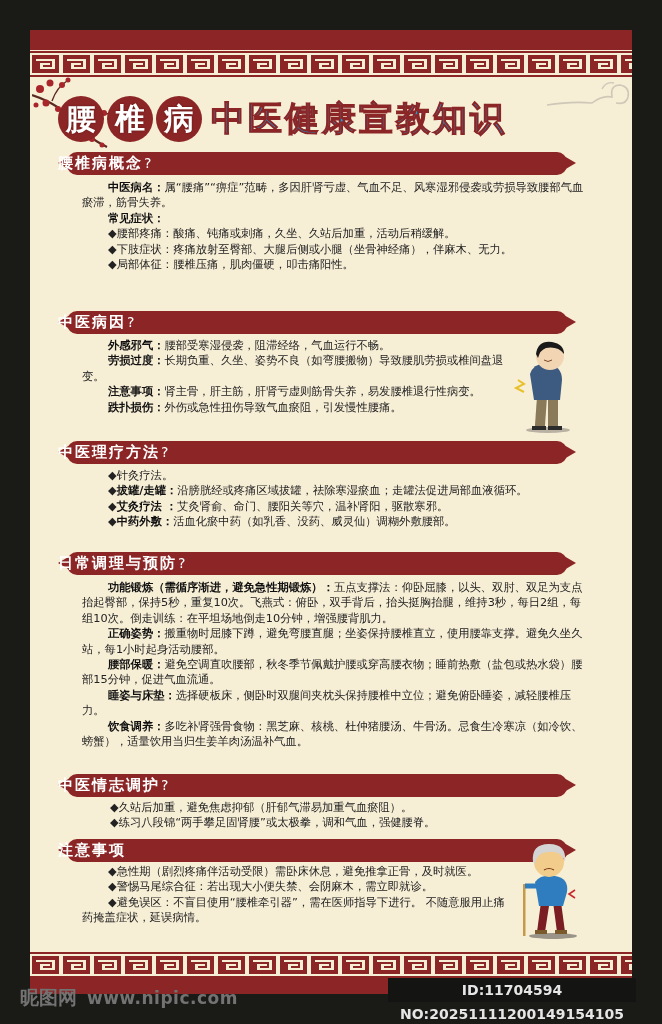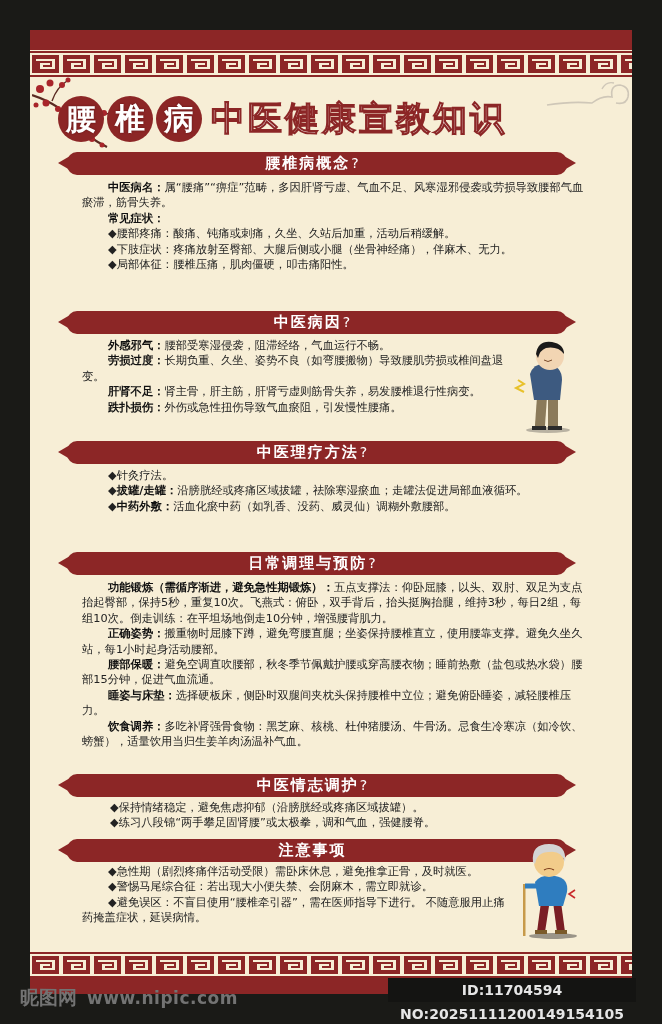--- a/index.html
+++ b/index.html
@@ -10,30 +10,30 @@
   .fret { position:absolute; left:0; width:602px; height:22px; background:#8c2626;
           border-top:2px solid #8c2626; border-bottom:2px solid #8c2626; overflow:hidden; }
   .fret svg { display:block; }
   .fret-top { top:21px; }
   .fret-bottom { top:922px; }
   .band-bottom { position:absolute; left:0; top:948px; width:602px; height:16px; background:#8c2626; }
   .title-wrap { position:absolute; left:58px; top:93px; height:52px; display:flex; align-items:center; }
   .circle { width:46px; height:46px; border-radius:50%; background:#8c2626; color:#fff;
             font-weight:bold; font-size:30px; display:flex; align-items:center; justify-content:center;
             margin-right:3px; text-shadow:0 0 2px #5a1010; }
-  .title-main { font-size:34px; font-weight:bold; color:#ffffff; margin-left:6px; letter-spacing:3px;
+  .title-main { font-size:34px; font-weight:bold; color:#0ea5e9; margin-left:6px; letter-spacing:3px;
                 -webkit-text-stroke:1px #8c2626; }
   .blossom { position:absolute; left:2px; top:45px; }
   .cloud { position:absolute; left:512px; top:45px; }
   .sec-head { position:absolute; left:58px; width:518px; height:25px; }
   .sec-head .bar { position:absolute; left:9px; right:9px; top:1px; bottom:1px; background:#8c2626; border-radius:10px 10px 10px 10px; }
   .sec-head .tipL, .sec-head .tipR { position:absolute; top:5px; width:0; height:0; border-top:7px solid transparent; border-bottom:7px solid transparent; }
   .sec-head .tipL { left:0; border-right:12px solid #8c2626; }
   .sec-head .tipR { right:0; border-left:12px solid #8c2626; }
-  .sec-head .label { position:absolute; left:0; right:8px; top:0; height:25px; line-height:25px; text-align:center;
+  .sec-head .label { position:absolute; left:0; right:8px; top:0; height:25px; line-height:25px; 
                      color:#fff; font-size:15px; font-weight:bold; letter-spacing:2px; }
   .sec-head .q { font-weight:normal; font-size:14px; margin-left:1px; }
   .body { position:absolute; left:82px; font-size:11.3px; line-height:15.4px; color:#222; }
   .p { text-indent:2.3em; margin:0; }
   .p.noi { text-indent:0; padding-left:1.1em; }
   b { font-weight:bold; color:#111; }
   .figure { position:absolute; }
   .watermark-left { position:absolute; left:20px; top:985px; color:#737373; font-weight:bold; font-size:19px; }
   .watermark-left .url { font-size:17px; margin-left:10px; letter-spacing:0.5px; }
   .watermark-right { position:absolute; left:388px; top:978px; width:248px; height:24px; background:#141412;
@@ -114,21 +114,21 @@
 
 <div class="sec-head" style="top:310px;">
   <div class="tipL"></div>
     <div class="bar"></div>
     <div class="tipR"></div>
   <div class="label"><span>中医病因</span><span class="q">?</span></div>
 </div>
 <div class="body" style="top:338px; width:422px;">
   <p class="p"><b>外感邪气：</b><span>腰部受寒湿侵袭，阻滞经络，气血运行不畅。</span></p>
   <p class="p"><b>劳损过度：</b><span>长期负重、久坐、姿势不良（如弯腰搬物）导致腰肌劳损或椎间盘退变。</span></p>
-  <p class="p"><b>肝肾不足：</b><span>肾主骨，肝主筋，肝肾亏虚则筋骨失养，易发腰椎退行性病变。</span></p>
+  <p class="p"><b>注意事项：</b><span>肾主骨，肝主筋，肝肾亏虚则筋骨失养，易发腰椎退行性病变。</span></p>
   <p class="p"><b>跌扑损伤：</b><span>外伤或急性扭伤导致气血瘀阻，引发慢性腰痛。</span></p>
 </div>
 <svg class="figure" style="left:510px; top:334px;" width="70" height="100" viewBox="0 0 70 100">
   <ellipse cx="38" cy="96" rx="22" ry="3" fill="#b9b2a2"></ellipse>
   <rect x="26" y="60" width="10" height="34" fill="#8b7a5a" transform="rotate(4 31 77)"></rect>
   <rect x="38" y="60" width="10" height="34" fill="#8b7a5a"></rect>
   <rect x="22" y="92" width="14" height="4" fill="#2b2b2b"></rect>
     <rect x="38" y="92" width="14" height="4" fill="#2b2b2b"></rect>
   <path d="M20 40 Q24 28 38 30 Q52 32 52 46 L50 66 L24 66 Z" fill="#3d5a80"></path>
   <circle cx="40" cy="22" r="14" fill="#f2d5b3"></circle>
@@ -139,20 +139,21 @@
 
 <div class="sec-head" style="top:440px;">
   <div class="tipL"></div>
     <div class="bar"></div>
     <div class="tipR"></div>
   <div class="label"><span>中医理疗方法</span><span class="q">?</span></div>
 </div>
 <div class="body" style="top:468px; width:502px;">
   <p class="p"><span>◆</span><b></b><span>针灸疗法。</span></p>
   <p class="p"><span>◆</span><b>拔罐/走罐：</b><span>沿膀胱经或疼痛区域拔罐，祛除寒湿瘀血；走罐法促进局部血液循环。</span></p>
+  <p class="p"><span>◆</span><b>艾灸疗法 ：</b><span>艾灸肾俞、命门、腰阳关等穴，温补肾阳，驱散寒邪。</span></p>
   <p class="p"><span>◆</span><b>中药外敷：</b><span>活血化瘀中药（如乳香、没药、威灵仙）调糊外敷腰部。</span></p>
 </div>
 
 <div class="sec-head" style="top:551px;">
   <div class="tipL"></div>
     <div class="bar"></div>
     <div class="tipR"></div>
   <div class="label"><span>日常调理与预防</span><span class="q">?</span></div>
 </div>
 <div class="body" style="top:580px; width:502px;">
@@ -163,21 +164,21 @@
   <p class="p"><b>饮食调养：</b><span>多吃补肾强骨食物：黑芝麻、核桃、杜仲猪腰汤、牛骨汤。忌食生冷寒凉（如冷饮、螃蟹），适量饮用当归生姜羊肉汤温补气血。</span></p>
 </div>
 
 <div class="sec-head" style="top:773px;">
   <div class="tipL"></div>
     <div class="bar"></div>
     <div class="tipR"></div>
   <div class="label"><span>中医情志调护</span><span class="q">?</span></div>
 </div>
 <div class="body" style="top:800px; width:502px;">
-  <p class="p noi" style="padding-left:28px;"><span>◆保持情绪稳定，避免焦虑抑郁（沿膀胱经或疼痛区域拔罐）。</span></p>
+  <p class="p noi" style="padding-left:28px;"><span>◆久站后加重，避免焦虑抑郁（肝郁气滞易加重气血瘀阻）。</span></p>
   <p class="p noi" style="padding-left:28px;"><span>◆练习八段锦“两手攀足固肾腰”或太极拳，调和气血，强健腰脊。</span></p>
 </div>
 
 <div class="sec-head" style="top:838px;">
   <div class="tipL"></div>
     <div class="bar"></div>
     <div class="tipR"></div>
   <div class="label"><span>注意事项</span><span class="q"></span></div>
 </div>
 <div class="body" style="top:864px; width:432px;">

